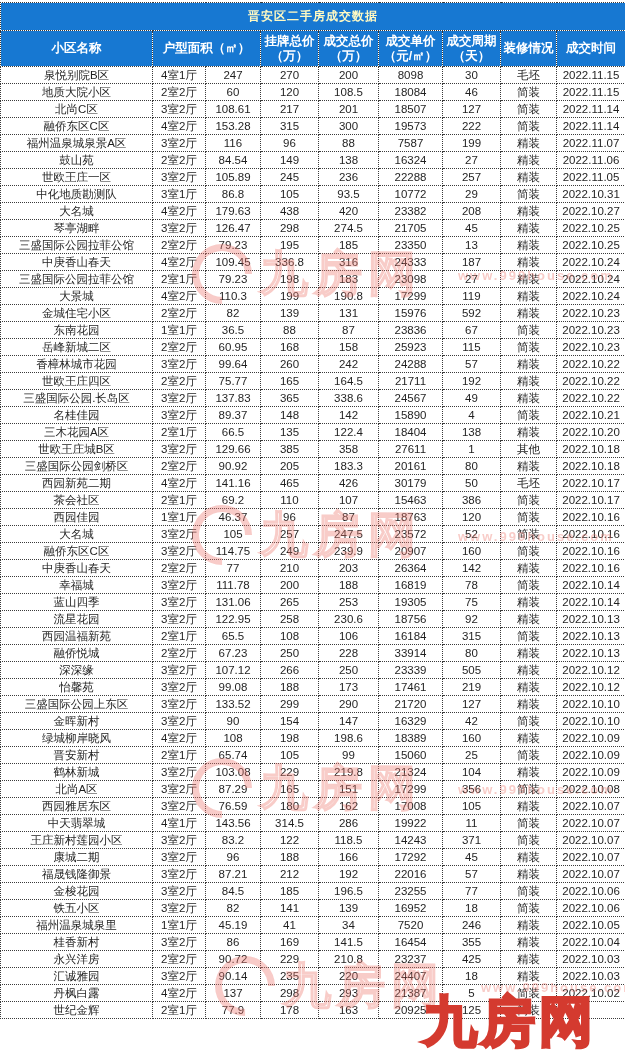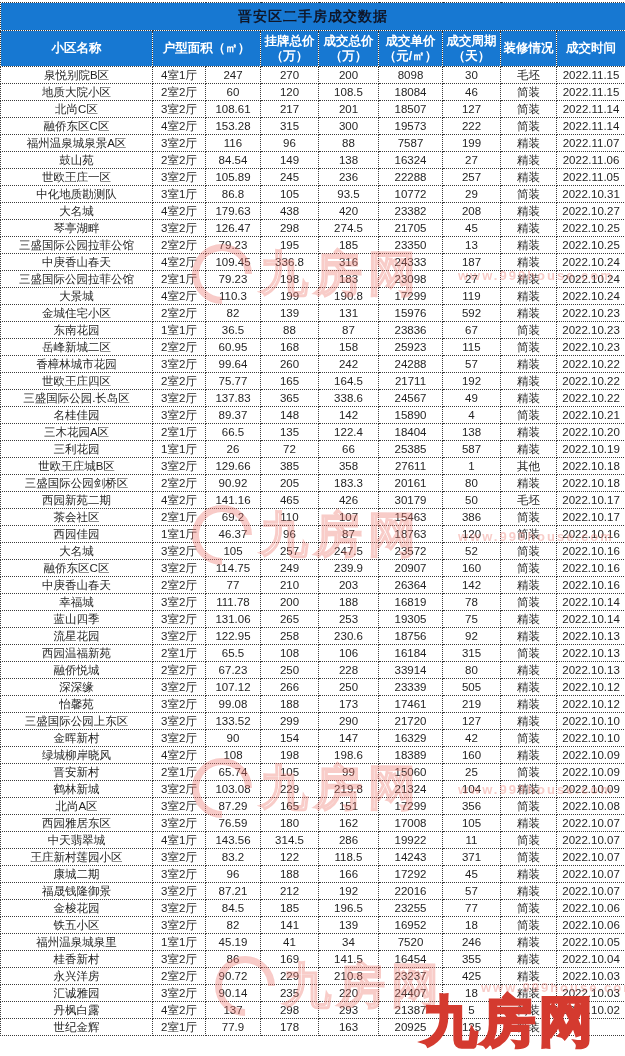--- a/index.html
+++ b/index.html
@@ -12,21 +12,21 @@
   .page{
     position:relative;width:625px;height:1056px;background:#fff;overflow:hidden;
     font-family:"Liberation Sans","DejaVu Sans",sans-serif;box-sizing:border-box;padding-top:2px;
   }
   table.data-table{width:625px;border-collapse:collapse;table-layout:fixed;}
   .data-table th,.data-table td{
     border:1px dotted var(--border-col);
     text-align:center;vertical-align:middle;padding:0;overflow:hidden;
   }
   .title-cell{
-    background:var(--header-blue);color:#0f172a;font-size:14px;font-weight:bold;
+    background:var(--header-blue);color:#fef9c3;font-size:12px;font-weight:bold;
     height:27px;letter-spacing:1px;white-space:nowrap;
   }
   .header-row th{
     background:var(--header-blue);color:#fff;font-size:12.5px;font-weight:bold;
     height:33px;line-height:15px;white-space:normal;padding:1px 2px;
   }
   .data-table td{
     font-size:11.5px;color:#1f1f1f;height:16px;line-height:16px;white-space:nowrap;
   }
   
@@ -325,31 +325,20 @@
           <td>2室1厅</td>
           <td>66.5</td>
           <td>135</td>
           <td>122.4</td>
           <td>18404</td>
           <td>138</td>
           <td>精装</td>
           <td>2022.10.20</td>
         </tr>
         <tr>
-          <td>三利花园</td>
-          <td>1室1厅</td>
-          <td>26</td>
-          <td>72</td>
-          <td>66</td>
-          <td>25385</td>
-          <td>587</td>
-          <td>精装</td>
-          <td>2022.10.19</td>
-        </tr>
-        <tr>
           <td>世欧王庄城B区</td>
           <td>3室2厅</td>
           <td>129.66</td>
           <td>385</td>
           <td>358</td>
           <td>27611</td>
           <td>1</td>
           <td>其他</td>
           <td>2022.10.18</td>
         </tr>

